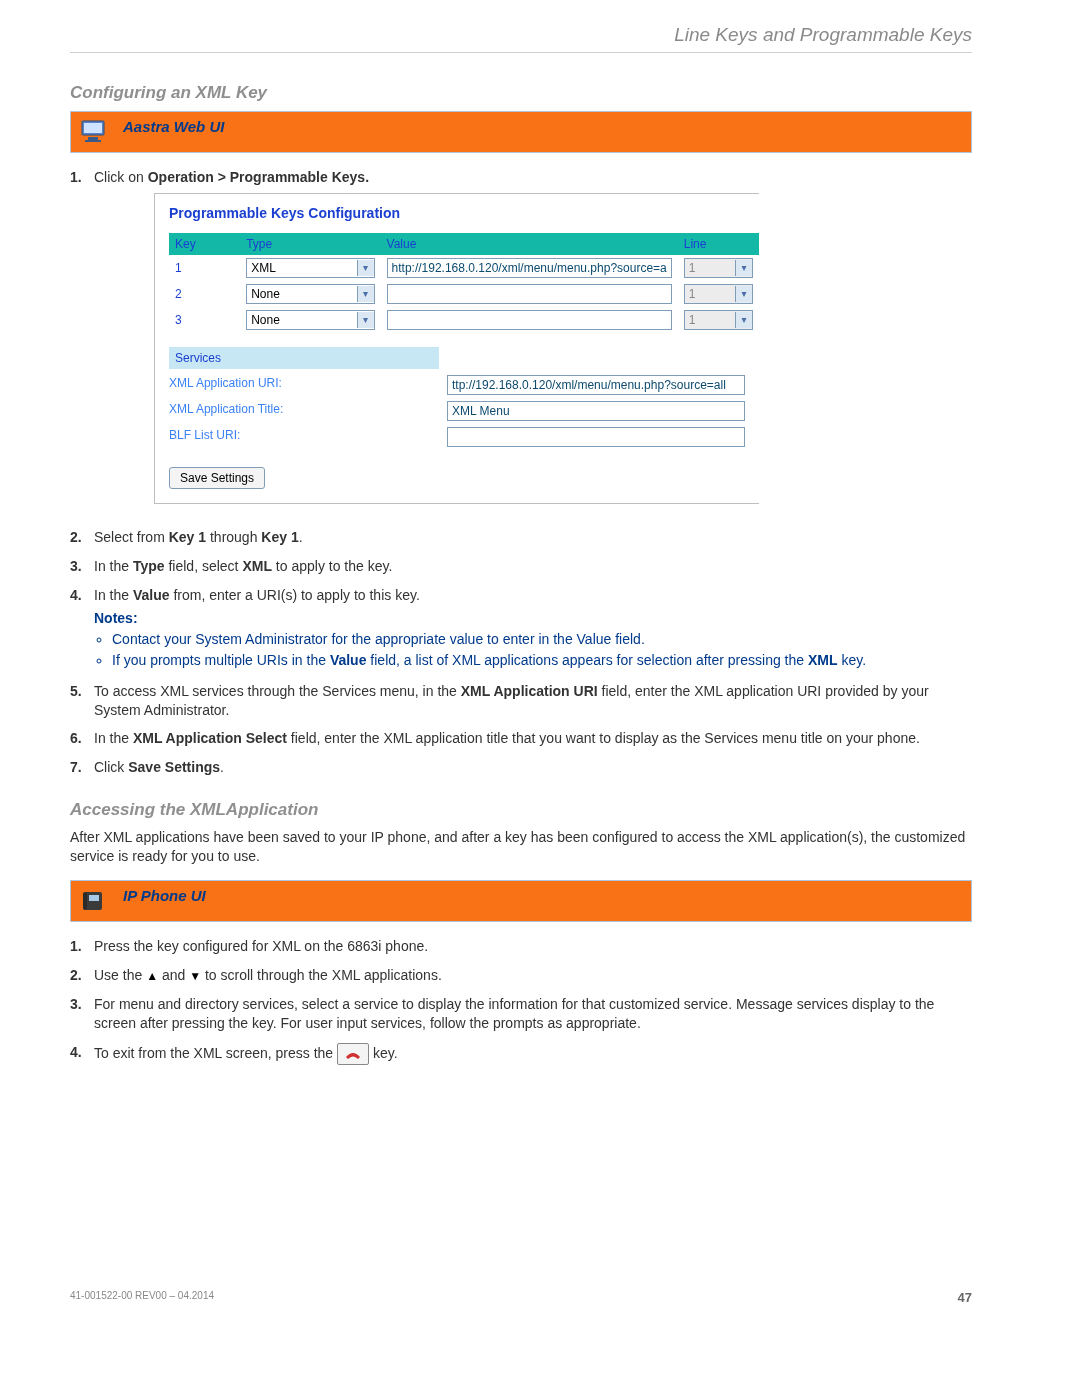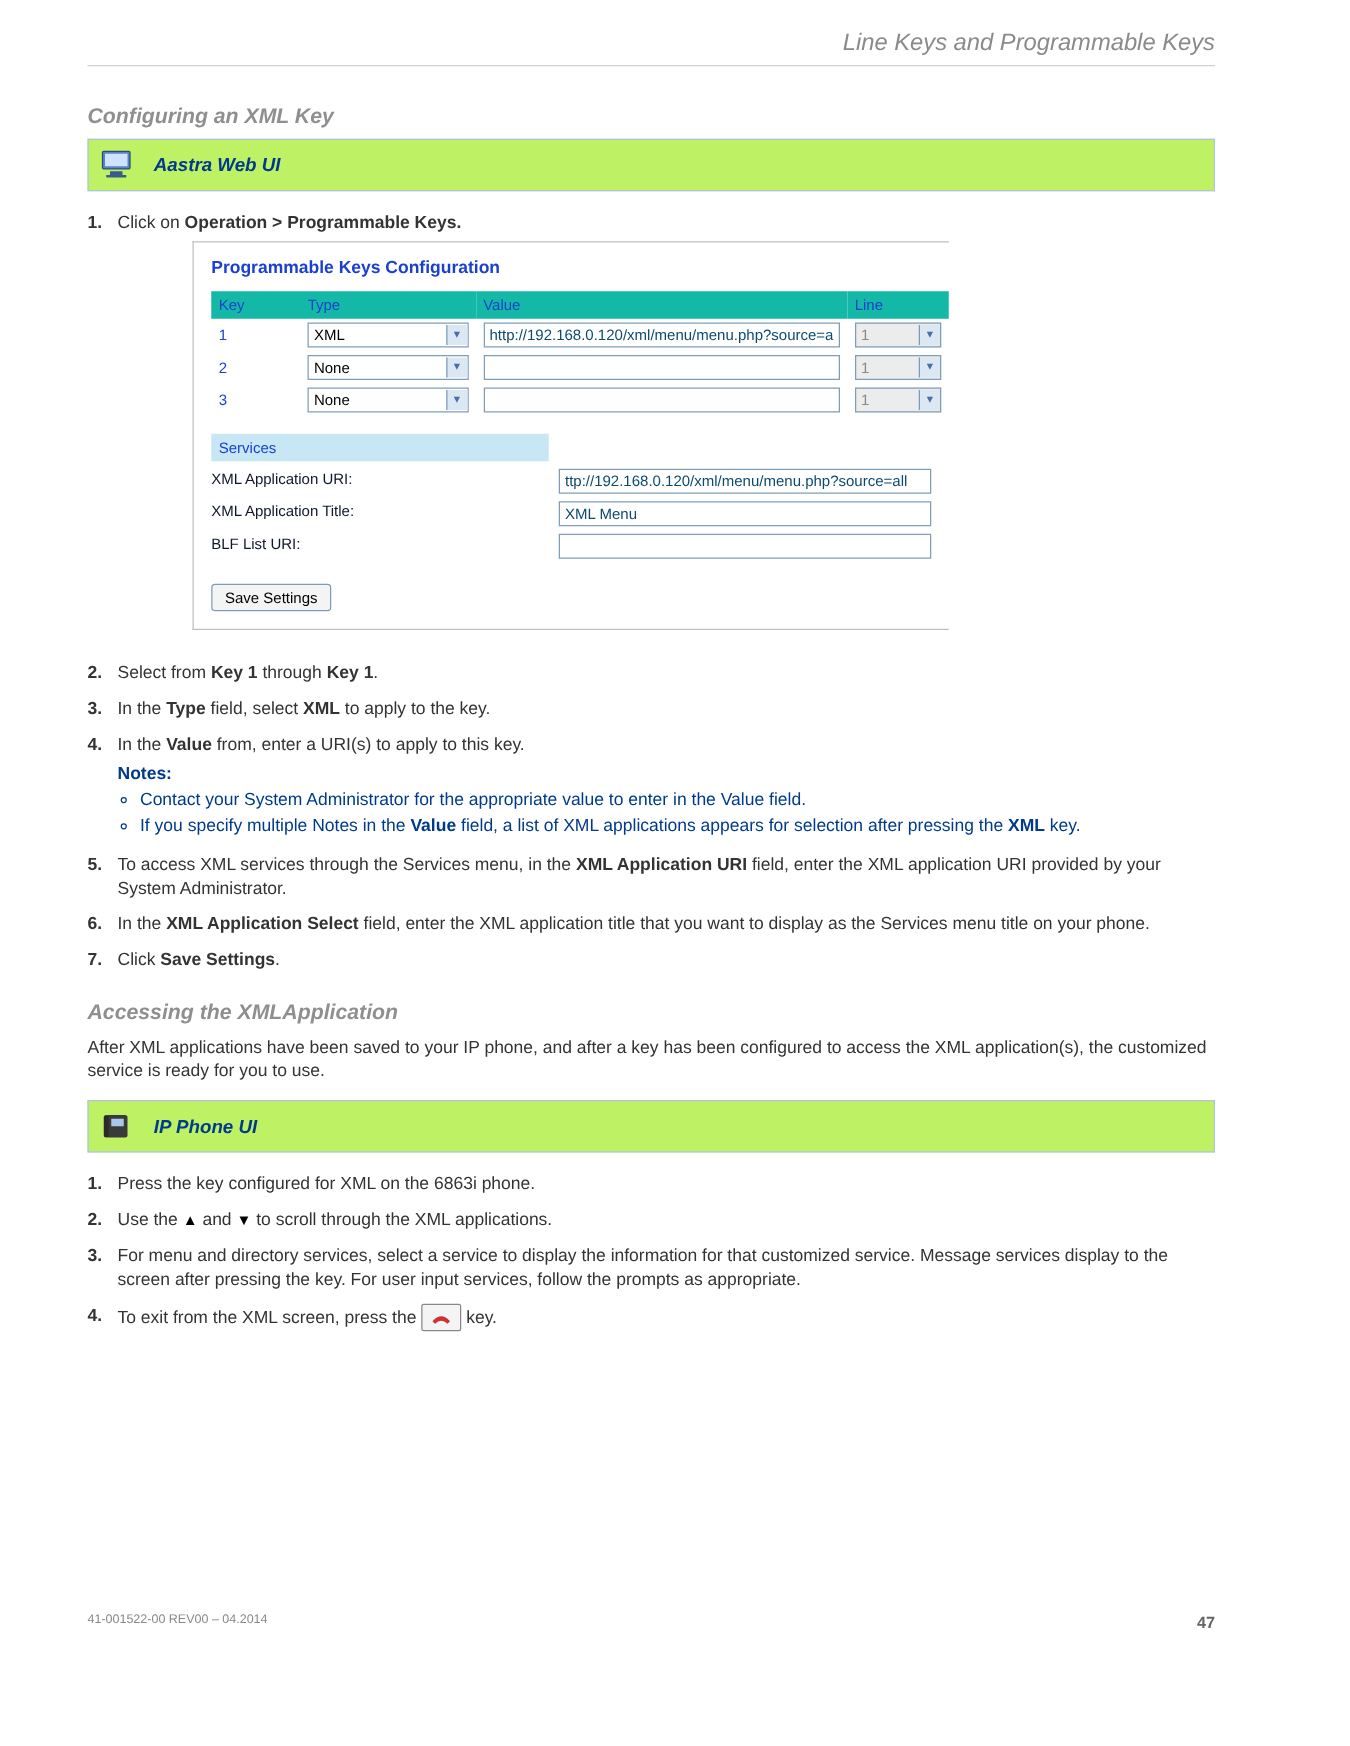--- a/index.html
+++ b/index.html
@@ -25,24 +25,23 @@
   }
   .h2 {
     font-style: italic;
     font-weight: bold;
     color: #8f8f8f;
     font-size: 17px;
     margin: 18px 0 8px 0;
   }
   .ui-box {
     border: 1px solid #b0c4de;
-    background: #bef264;
+    background: #f97316;
     padding: 6px 10px 6px 6px;
     display: flex;
-    align-items: center;
     margin: 6px 0 10px 0;
   }
   .ui-box .icon-slot {
     width: 34px; height: 28px;
     margin-right: 12px;
     display:flex; align-items:center; justify-content:center;
   }
   .ui-box .ui-label {
     color: #003a8c;
     font-weight: bold;
@@ -137,21 +136,21 @@
     white-space:nowrap;
   }
   .embed .section-head {
     background:#c7e7f5;
     color:#1a3fd1;
     padding:3px 6px;
     margin-top:14px;
     width: 258px;
   }
   .embed .svcrow { display:flex; margin:6px 0;}
-  .embed .svcrow .lbl { width:278px; color:#0f172a; }
+  .embed .svcrow .lbl { width:278px; color:#3b82f6; }
   .embed .svcrow .fld { flex:1; padding-right:14px;}
   .embed .savebtn {
     display:inline-block;
     border:1px solid #7f9db9;
     border-radius:3px;
     padding:2px 10px;
     background:#f4f4f4;
     margin-top:14px;
     color:#000;
   }
@@ -300,21 +299,21 @@
     </li>
     <li><span class="num">3.</span>
       <span>In the </span><b>Type</b><span> field, select </span><b>XML</b><span> to apply to the key.</span>
     </li>
     <li><span class="num">4.</span>
       <span>In the </span><b>Value</b><span> from, enter a URI(s) to apply to this key.</span>
       <span class="notes-label">Notes:</span>
       <ul class="notes">
         <li>Contact your System Administrator for the appropriate value to enter in the Value field.</li>
         <li>
-          <span>If you specify multiple Notes in the </span><b>Value</b><span> field, a list of XML applications appears for selection after pressing the </span><b>XML</b><span> key.</span>
+          <span>If you prompts multiple URIs in the </span><b>Value</b><span> field, a list of XML applications appears for selection after pressing the </span><b>XML</b><span> key.</span>
         </li>
       </ul>
     </li>
     <li><span class="num">5.</span>
       <span>To access XML services through the Services menu, in the </span><b>XML Application URI</b><span> field, enter the XML application URI provided by your System Administrator.</span>
     </li>
     <li><span class="num">6.</span>
       <span>In the </span><b>XML Application Select</b><span> field, enter the XML application title that you want to display as the Services menu title on your phone.</span>
     </li>
     <li><span class="num">7.</span>

